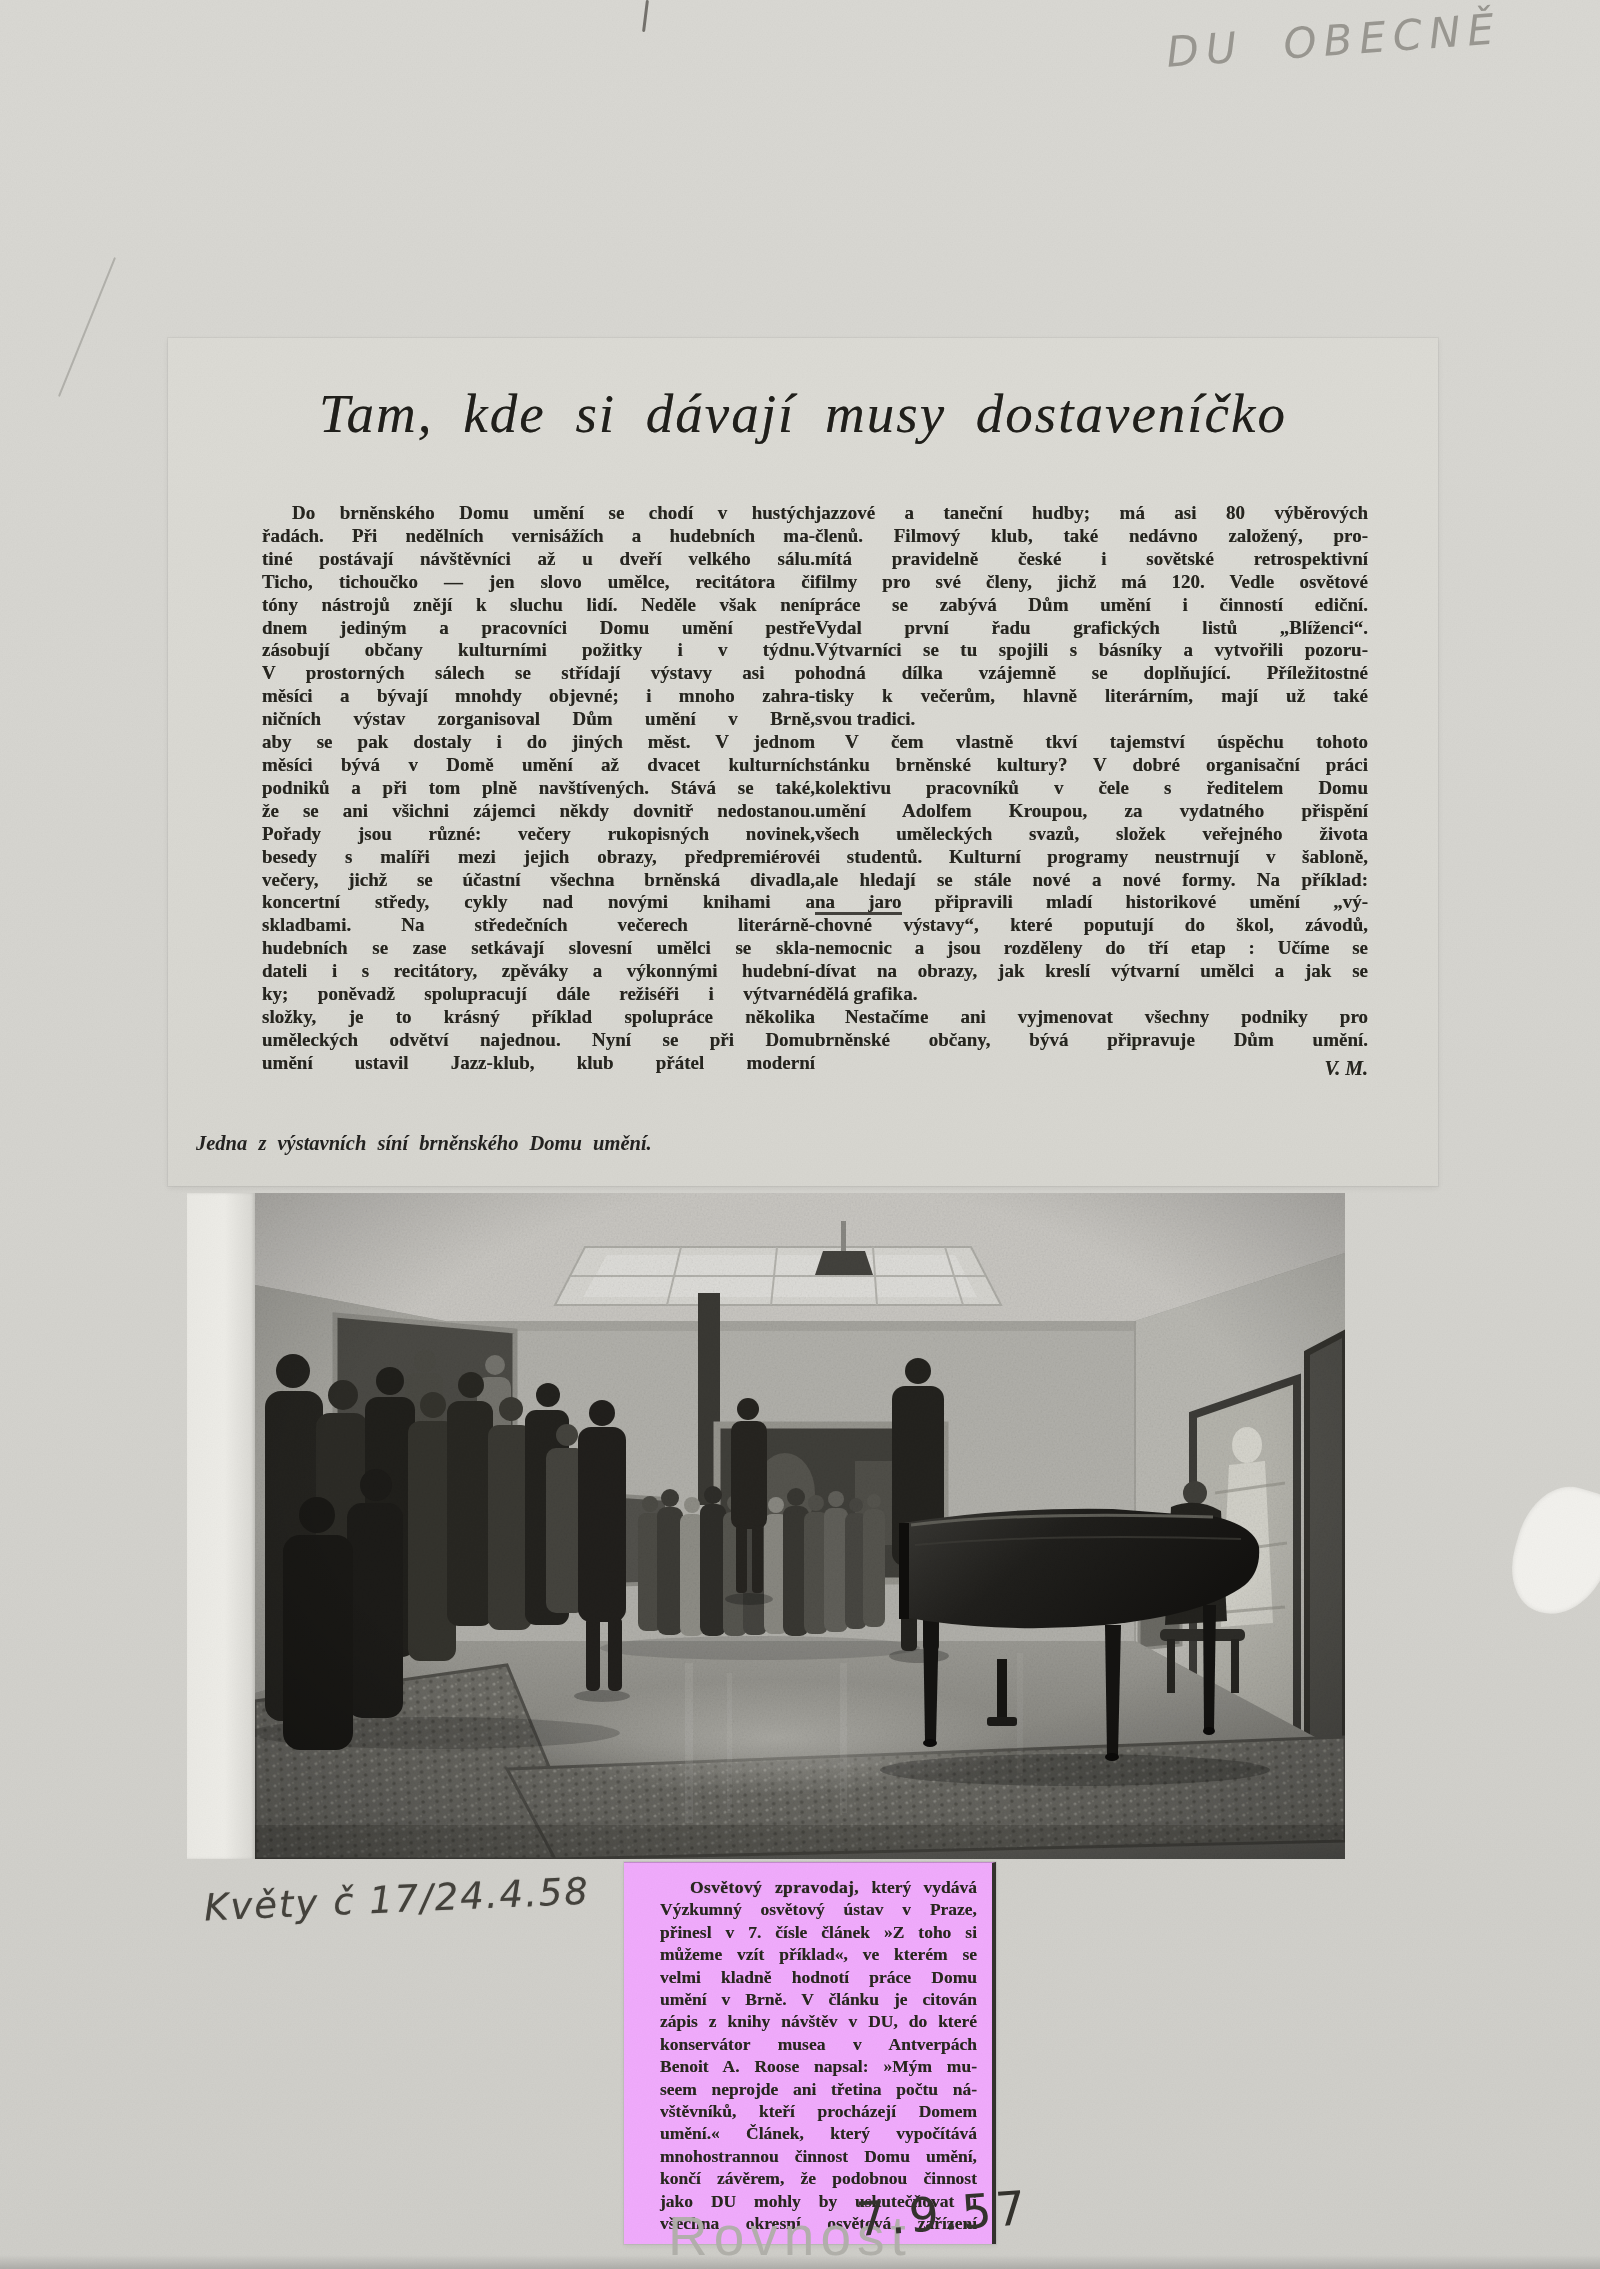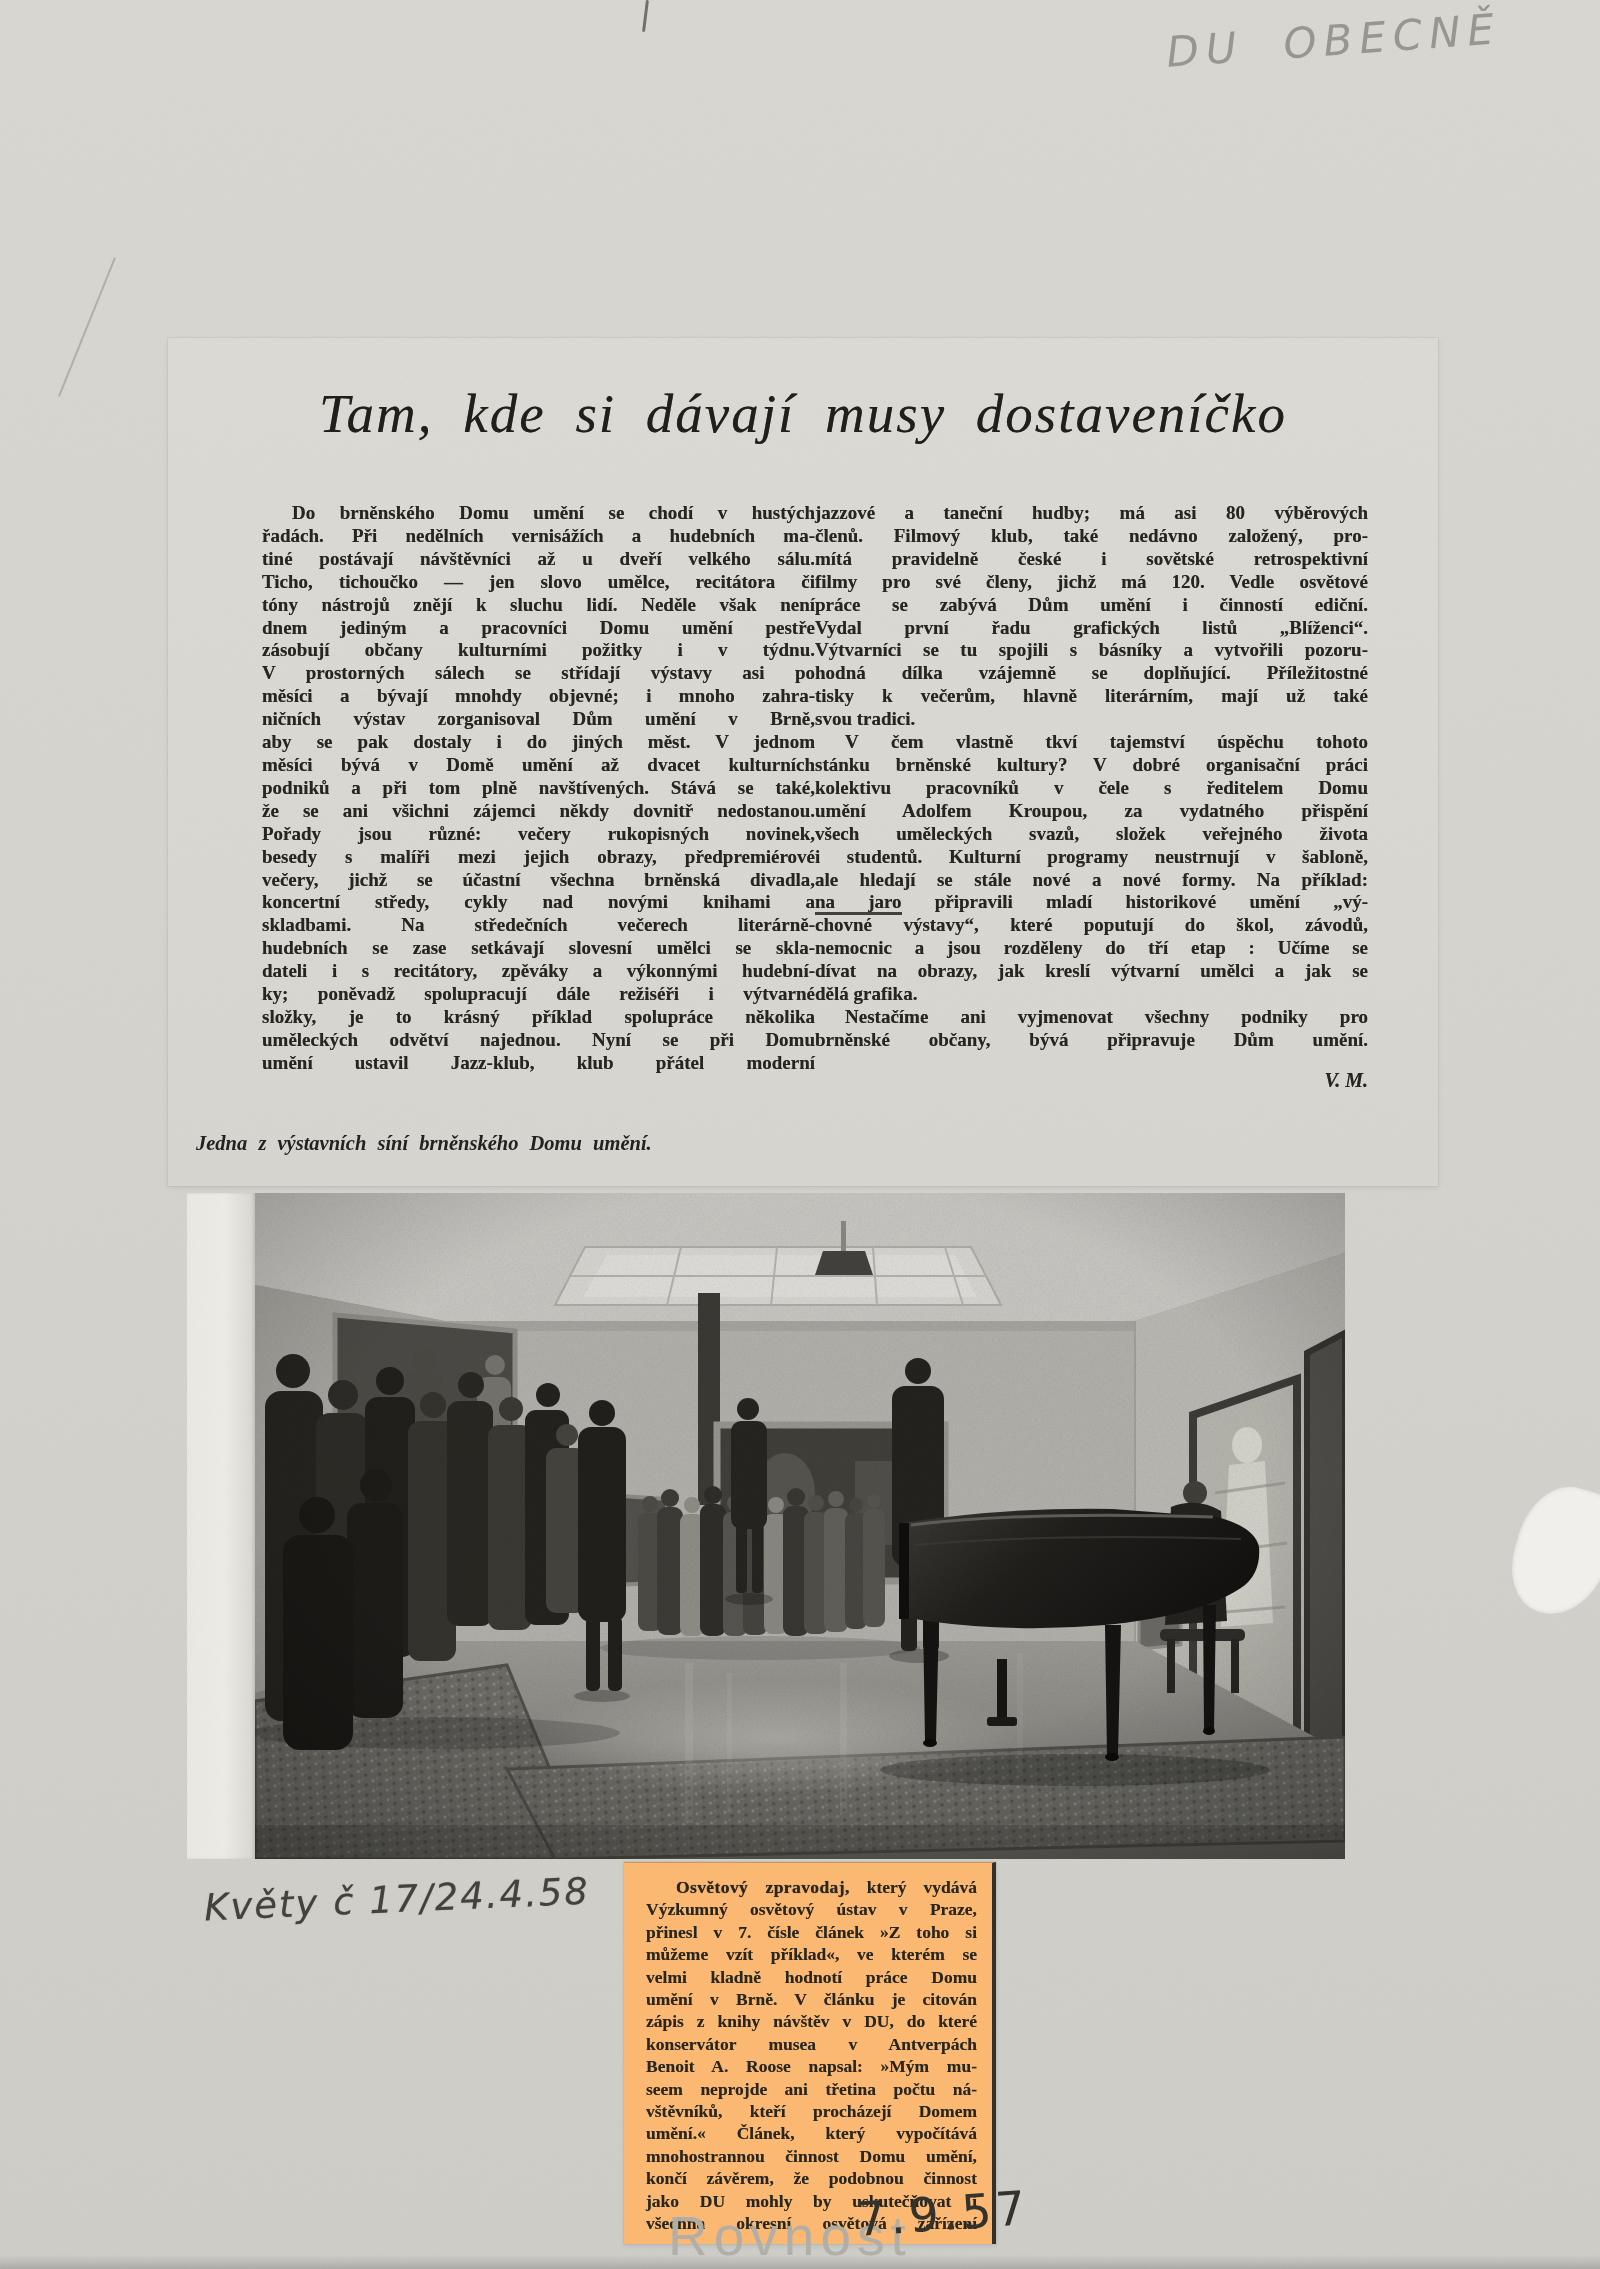--- a/index.html
+++ b/index.html
@@ -19,21 +19,21 @@
     font-style:italic;font-weight:400;font-size:55px;letter-spacing:2px;word-spacing:14px;
     color:#201f1b;text-shadow:0 0 .6px rgba(32,31,27,.6);
   }
   .columns{position:absolute;top:164px;left:94px;display:flex;}
   .col{width:553px;font-size:19px;font-weight:700;line-height:22.9px;color:#26251f;
        text-shadow:0 0 .4px rgba(38,37,31,.5);}
   .tl{text-align:justify;text-align-last:justify;}
   .tl.end{text-align-last:left;}
   .tl.ind{text-indent:30px;}
   .hand-underline{box-shadow:0 3px 0 rgba(40,39,34,.85);}
-  .sig{text-align:right;font-style:italic;font-weight:700;font-size:20px;padding-right:6px;margin-top:17px;}
+  .sig{text-align:right;font-style:italic;font-weight:700;font-size:20px;padding-right:6px;margin-top:5px;}
   .caption{
     position:absolute;top:794px;left:0;width:100%;box-sizing:border-box;padding-left:28px;
     text-align:left;font-style:italic;font-weight:700;font-size:20.5px;word-spacing:6px;color:#232220;
   }
   
   .photo-piece{position:absolute;left:187px;top:1193px;width:1158px;height:666px;}
   .photo-white-edge{
     position:absolute;left:0;top:0;width:68px;height:100%;
     background:linear-gradient(90deg,#eae9e4 0%,#edece7 55%,#d8d7d2 100%);
     box-shadow:inset -2px 0 3px rgba(0,0,0,0.10);
@@ -63,23 +63,23 @@
   .pen-mark{position:absolute;left:644px;top:0;width:3px;height:32px;background:#5a5853;transform:rotate(7deg);opacity:.8;border-radius:2px;}
   .scratch{position:absolute;left:86px;top:252px;width:2px;height:150px;background:rgba(90,88,82,.30);transform:rotate(22deg);border-radius:2px;}
   .torn-patch{
     position:absolute;left:1516px;top:1486px;width:94px;height:130px;background:#f2f1ed;
     border-radius:48% 32% 55% 42%;transform:rotate(16deg);
     box-shadow:inset 0 0 5px rgba(0,0,0,0.10);
   }
   
   .bottom-clipping{
     position:absolute;left:624px;top:1862px;width:372px;height:382px;box-sizing:border-box;
-    background:#fdba74;border-right:4px solid #32312d;border-top:1px solid rgba(0,0,0,.18);
+    background:#f0abfc;border-right:4px solid #32312d;border-top:1px solid rgba(0,0,0,.18);
     box-shadow:0 0 0 1px rgba(0,0,0,0.05),0 2px 5px rgba(0,0,0,0.07);
-    padding:13px 15px 0 22px;
+    padding:13px 15px 0 36px;
     font-size:17.5px;font-weight:700;line-height:22.4px;color:#28271f;
     text-shadow:0 0 .4px rgba(40,39,31,.5);
   }
   .lead-bold{font-weight:700;letter-spacing:.4px;text-shadow:0 0 .8px rgba(30,29,24,.8);}
   .bottom-edge{position:absolute;left:0;bottom:0;width:100%;height:14px;background:linear-gradient(180deg,rgba(0,0,0,0),rgba(0,0,0,0.16));}
   .page-grain{position:absolute;left:0;top:0;width:1600px;height:2269px;pointer-events:none;}
 </style>
 </head>
 <body>
 

